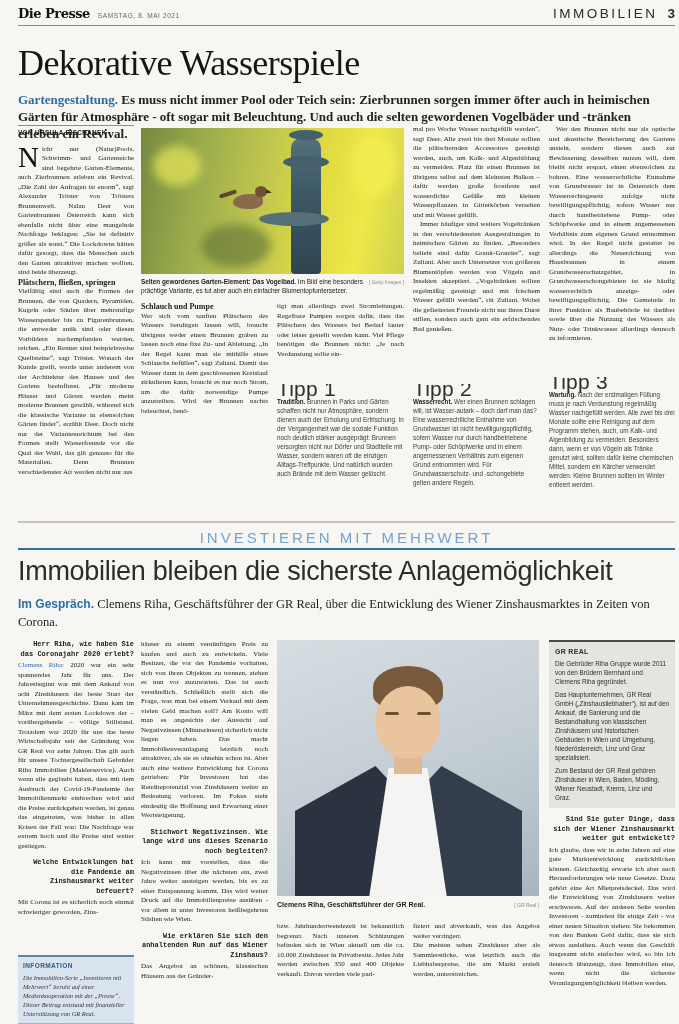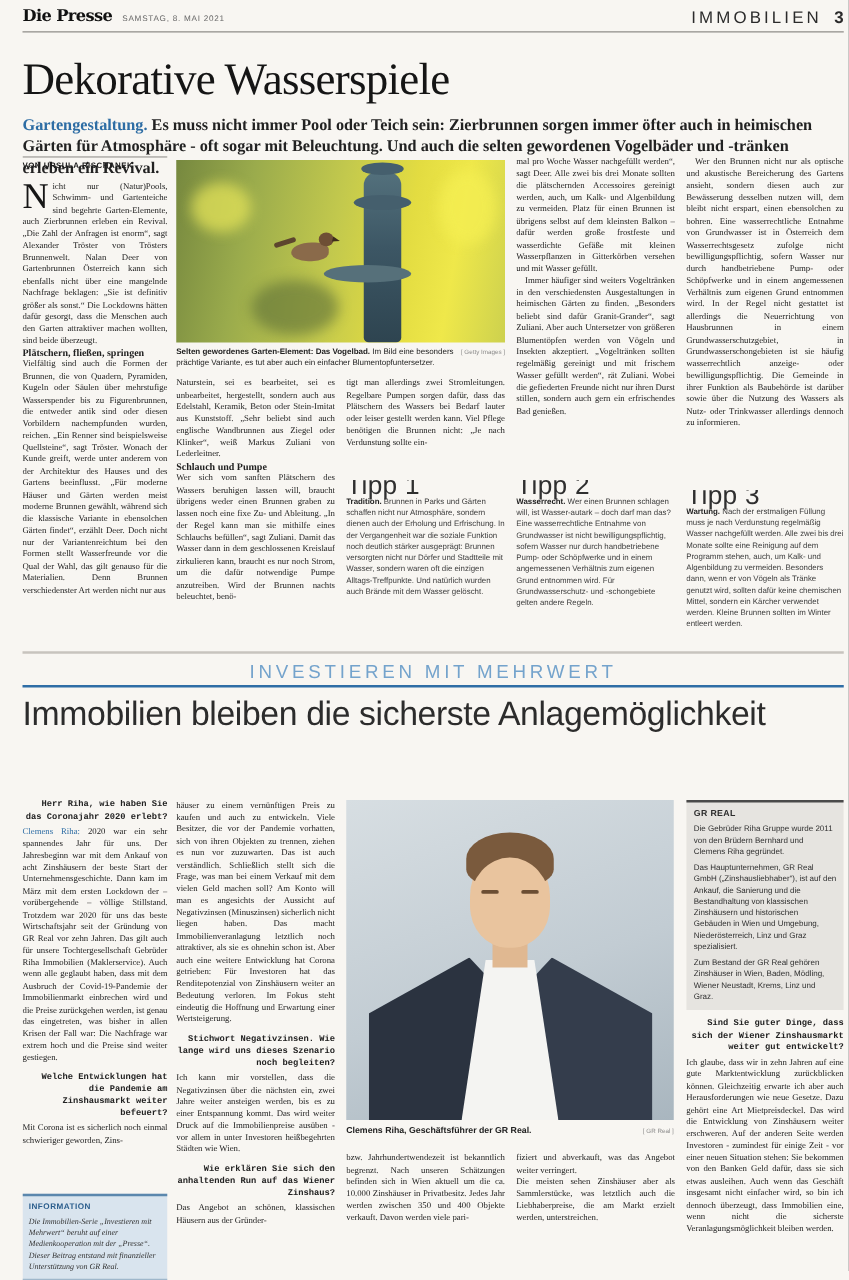--- a/index.html
+++ b/index.html
@@ -129,21 +129,20 @@
   </div>
   <div class="abs cap1">
     <div class="caption">
       <span class="credit">[ Getty Images ]</span>
       <span class="capbold">Selten gewordenes Garten-Element: Das Vogelbad.</span>
       <span>Im Bild eine besonders prächtige Variante, es tut aber auch ein einfacher Blumentopfuntersetzer.</span>
     </div>
   </div>
 
   <div class="abs bodycol" style="left:141px;top:302px;width:127px;height:216px;overflow:hidden;">
-    <p>Naturstein, sei es bearbeitet, sei es unbearbeitet, hergestellt, sondern auch aus Edelstahl, Keramik, Beton oder Stein-Imitat aus Kunststoff. „Sehr beliebt sind auch englische Wandbrunnen aus Ziegel oder Klinker“, weiß Markus Zuliani von Lederleitner.</p>
     <p class="subhead">Schlauch und Pumpe</p>
     <p>Wer sich vom sanften Plätschern des Wassers beruhigen lassen will, braucht übrigens weder einen Brunnen graben zu lassen noch eine fixe Zu- und Ableitung. „In der Regel kann man sie mithilfe eines Schlauchs befüllen“, sagt Zuliani. Damit das Wasser dann in dem geschlossenen Kreislauf zirkulieren kann, braucht es nur noch Strom, um die dafür notwendige Pumpe anzutreiben. Wird der Brunnen nachts beleuchtet, benö-</p>
   </div>
 
   <div class="abs bodycol" style="left:277px;top:302px;width:127px;height:60px;overflow:hidden;">
     <p>tigt man allerdings zwei Stromleitungen. Regelbare Pumpen sorgen dafür, dass das Plätschern des Wassers bei Bedarf lauter oder leiser gestellt werden kann. Viel Pflege benötigen die Brunnen nicht: „Je nach Verdunstung sollte ein-</p>
   </div>
 
   <div class="abs bodycol" style="left:413px;top:125px;width:127px;height:237px;overflow:hidden;">
     <p>mal pro Woche Wasser nachgefüllt werden“, sagt Deer. Alle zwei bis drei Monate sollten die plätschernden Accessoires gereinigt werden, auch, um Kalk- und Algenbildung zu vermeiden. Platz für einen Brunnen ist übrigens selbst auf dem kleinsten Balkon – dafür werden große frostfeste und wasserdichte Gefäße mit kleinen Wasserpflanzen in Gitterkörben versehen und mit Wasser gefüllt.</p>
@@ -156,30 +155,34 @@
 
 
   <div class="abs tip" style="left:277px;top:384px;width:127px;height:130px;overflow:hidden;">
     <h3>Tipp 1</h3>
     <div><b>Tradition.</b> <span>Brunnen in Parks und Gärten schaffen nicht nur Atmosphäre, sondern dienen auch der Erholung und Erfrischung. In der Vergangenheit war die soziale Funktion noch deutlich stärker ausgeprägt: Brunnen versorgten nicht nur Dörfer und Stadtteile mit Wasser, sondern waren oft die einzigen Alltags-Treffpunkte. Und natürlich wurden auch Brände mit dem Wasser gelöscht.</span></div>
   </div>
   <div class="abs tip" style="left:413px;top:384px;width:127px;height:130px;overflow:hidden;">
     <h3>Tipp 2</h3>
     <div><b>Wasserrecht.</b> <span>Wer einen Brunnen schlagen will, ist Wasser-autark – doch darf man das? Eine wasserrechtliche Entnahme von Grundwasser ist nicht bewilligungspflichtig, sofern Wasser nur durch handbetriebene Pump- oder Schöpfwerke und in einem angemessenen Verhältnis zum eigenen Grund entnommen wird. Für Grundwasserschutz- und -schongebiete gelten andere Regeln.</span></div>
   </div>
-  <div class="abs tip" style="left:549px;top:392px;width:126px;height:130px;overflow:hidden;">
+  <div class="abs tip" style="left:549px;top:377px;width:126px;height:130px;overflow:hidden;">
     <h3>Tipp 3</h3>
     <div><b>Wartung.</b> <span>Nach der erstmaligen Füllung muss je nach Verdunstung regelmäßig Wasser nachgefüllt werden. Alle zwei bis drei Monate sollte eine Reinigung auf dem Programm stehen, auch, um Kalk- und Algenbildung zu vermeiden. Besonders dann, wenn er von Vögeln als Tränke genutzt wird, sollten dafür keine chemischen Mittel, sondern ein Kärcher verwendet werden. Kleine Brunnen sollten im Winter entleert werden.</span></div>
   </div>
 
   <div class="abs divider"></div>
   <div class="abs banner">INVESTIEREN MIT MEHRWERT</div>
   <div class="abs bluerule"></div>
 
   <div class="abs headline2">Immobilien bleiben die sicherste Anlagemöglichkeit</div>
+  <div class="abs intro2">
+    <span class="kicker">Im Gespräch.</span>
+    <span>Clemens Riha, Geschäftsführer der GR Real, über die Entwicklung des Wiener Zinshausmarktes in Zeiten von Corona.</span>
+  </div>
 
   <div class="abs bodycol flexcol" style="left:18px;top:640px;width:116px;height:384px;">
     <div class="flexgrow">
       <p class="q first">Herr Riha, wie haben Sie das Coronajahr 2020 erlebt?</p>
       <p><span class="speaker">Clemens Riha:</span> <span>2020 war ein sehr spannendes Jahr für uns. Der Jahresbeginn war mit dem Ankauf von acht Zinshäusern der beste Start der Unternehmensgeschichte. Dann kam im März mit dem ersten Lockdown der – vorübergehende – völlige Stillstand. Trotzdem war 2020 für uns das beste Wirtschaftsjahr seit der Gründung von GR Real vor zehn Jahren. Das gilt auch für unsere Tochtergesellschaft Gebrüder Riha Immobilien (Maklerservice). Auch wenn alle geglaubt haben, dass mit dem Ausbruch der Covid-19-Pandemie der Immobilienmarkt einbrechen wird und die Preise zurückgehen werden, ist genau das eingetreten, was bisher in allen Krisen der Fall war: Die Nachfrage war extrem hoch und die Preise sind weiter gestiegen.</span></p>
       <p class="q">Welche Entwicklungen hat die Pandemie am Zinshausmarkt weiter befeuert?</p>
       <p>Mit Corona ist es sicherlich noch einmal schwieriger geworden, Zins-</p>
     </div>
     <div class="infobox">
       <h4>INFORMATION</h4>

